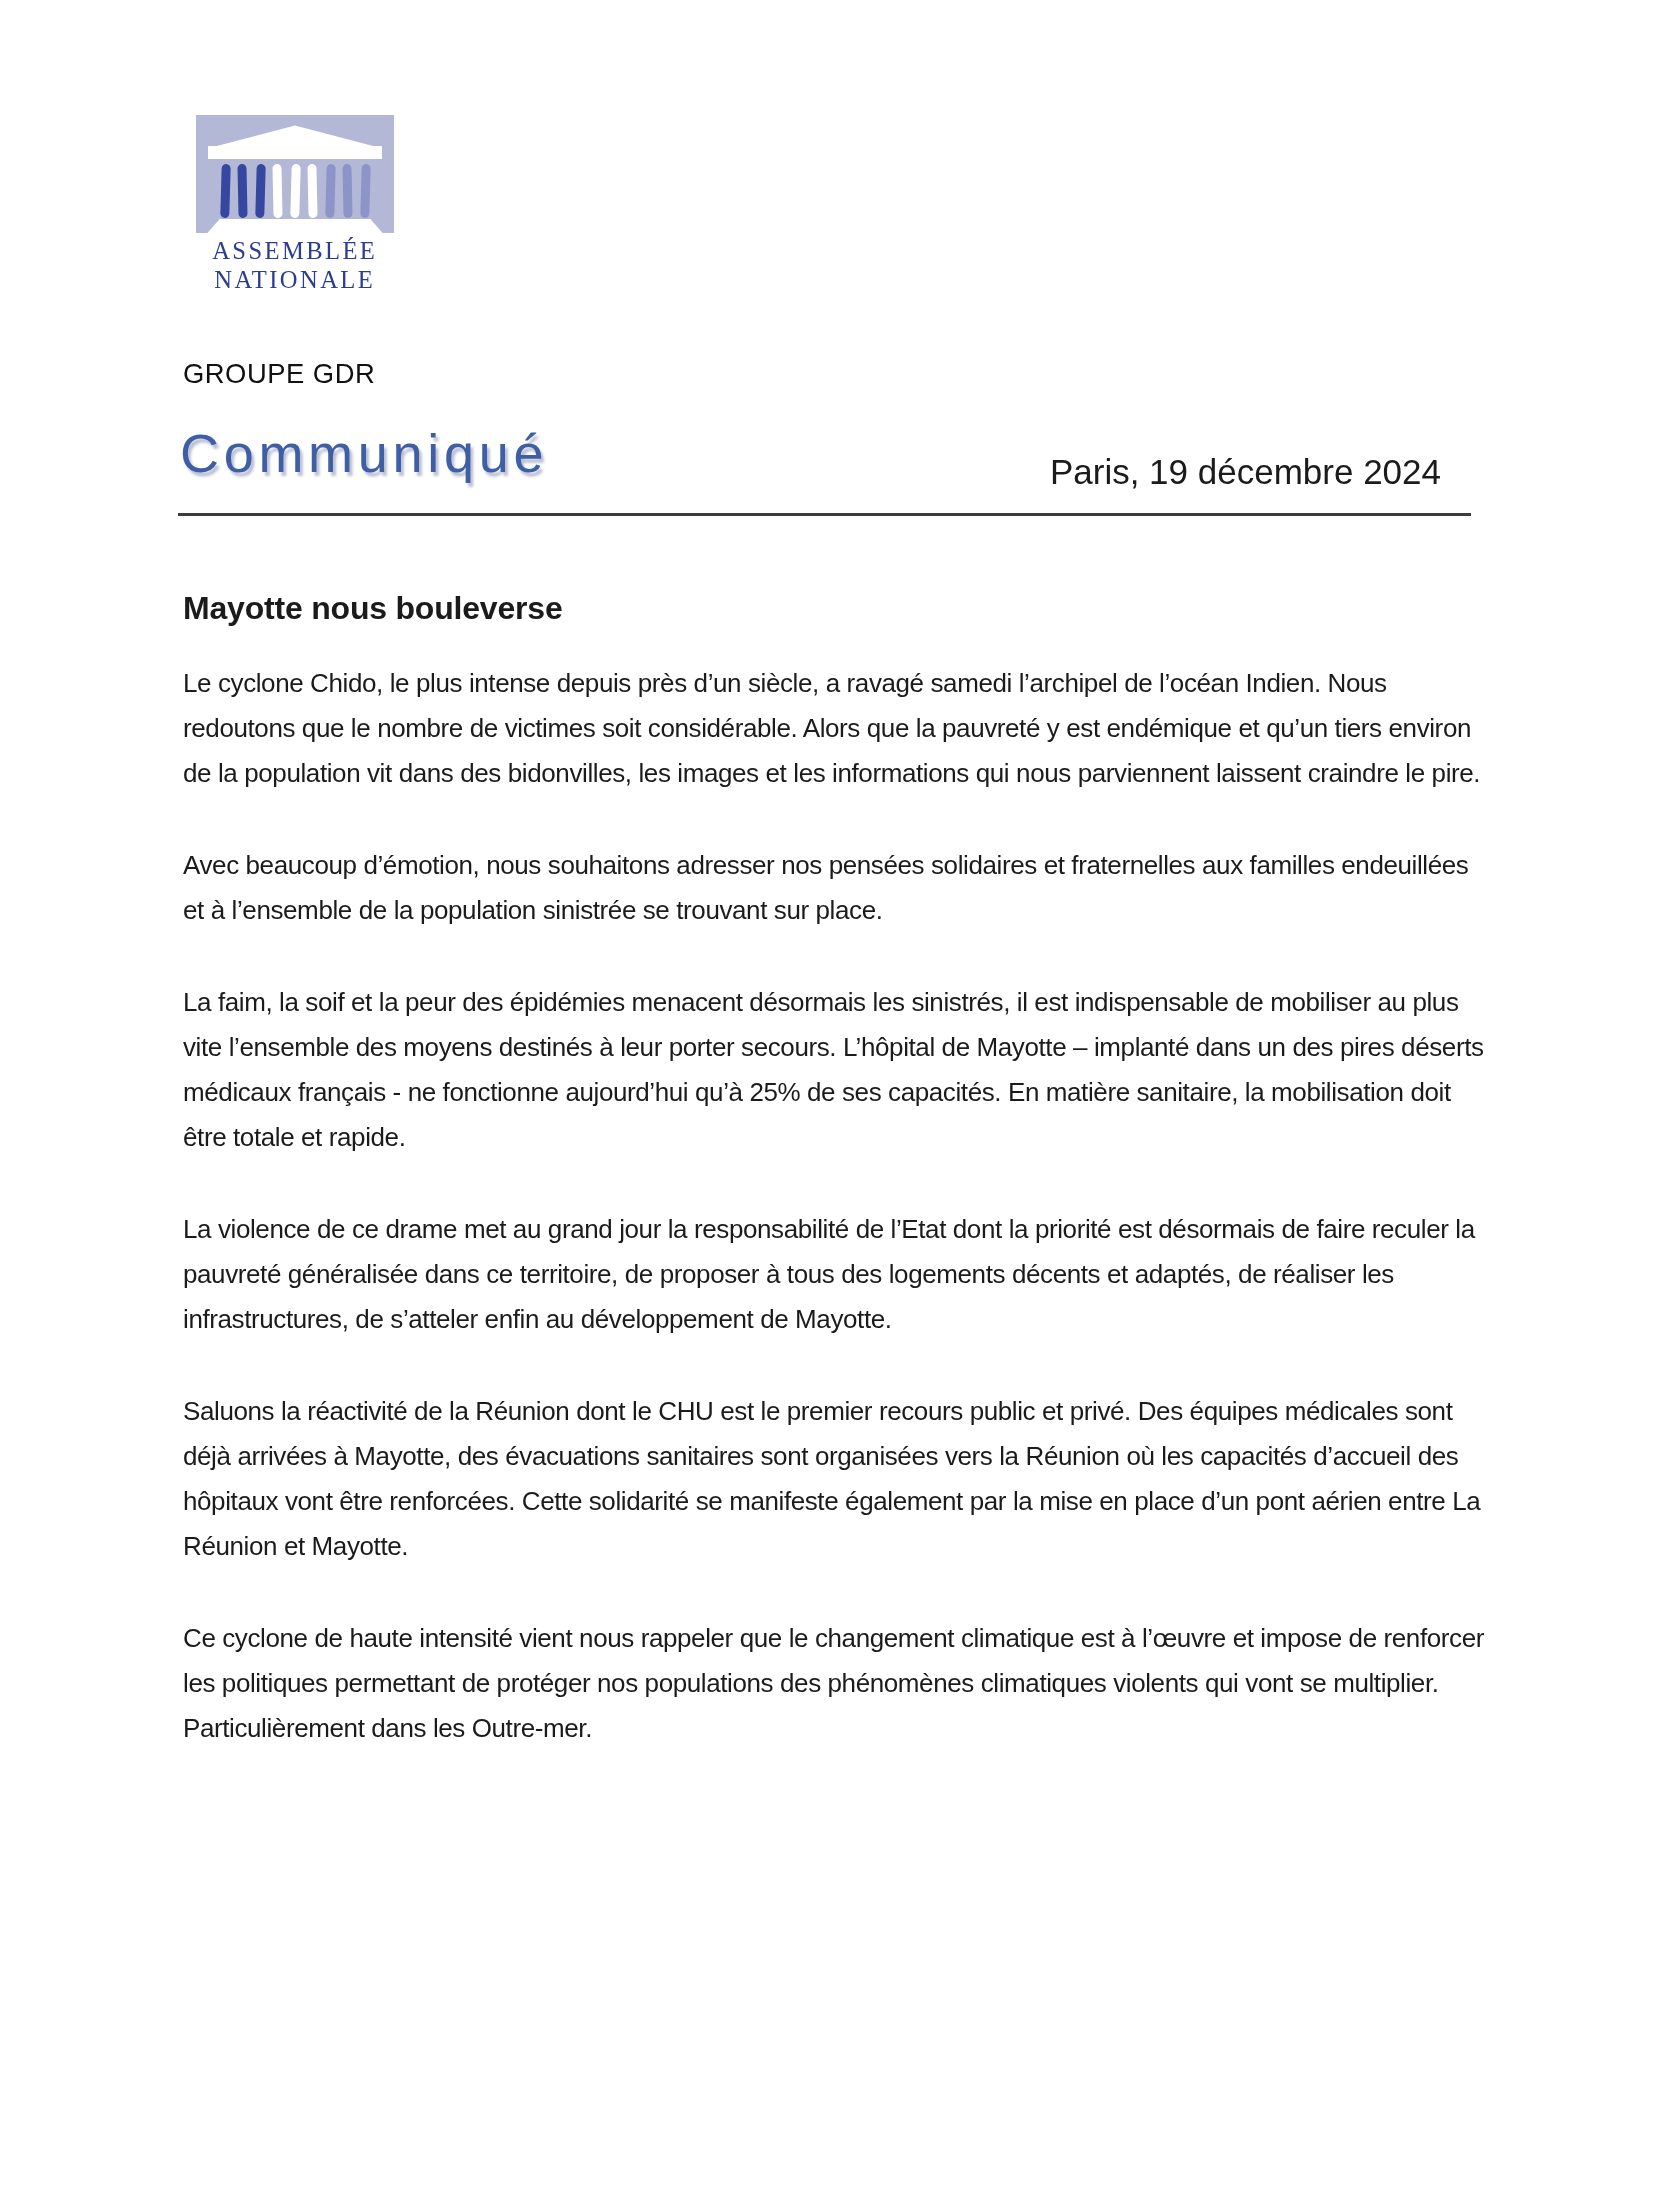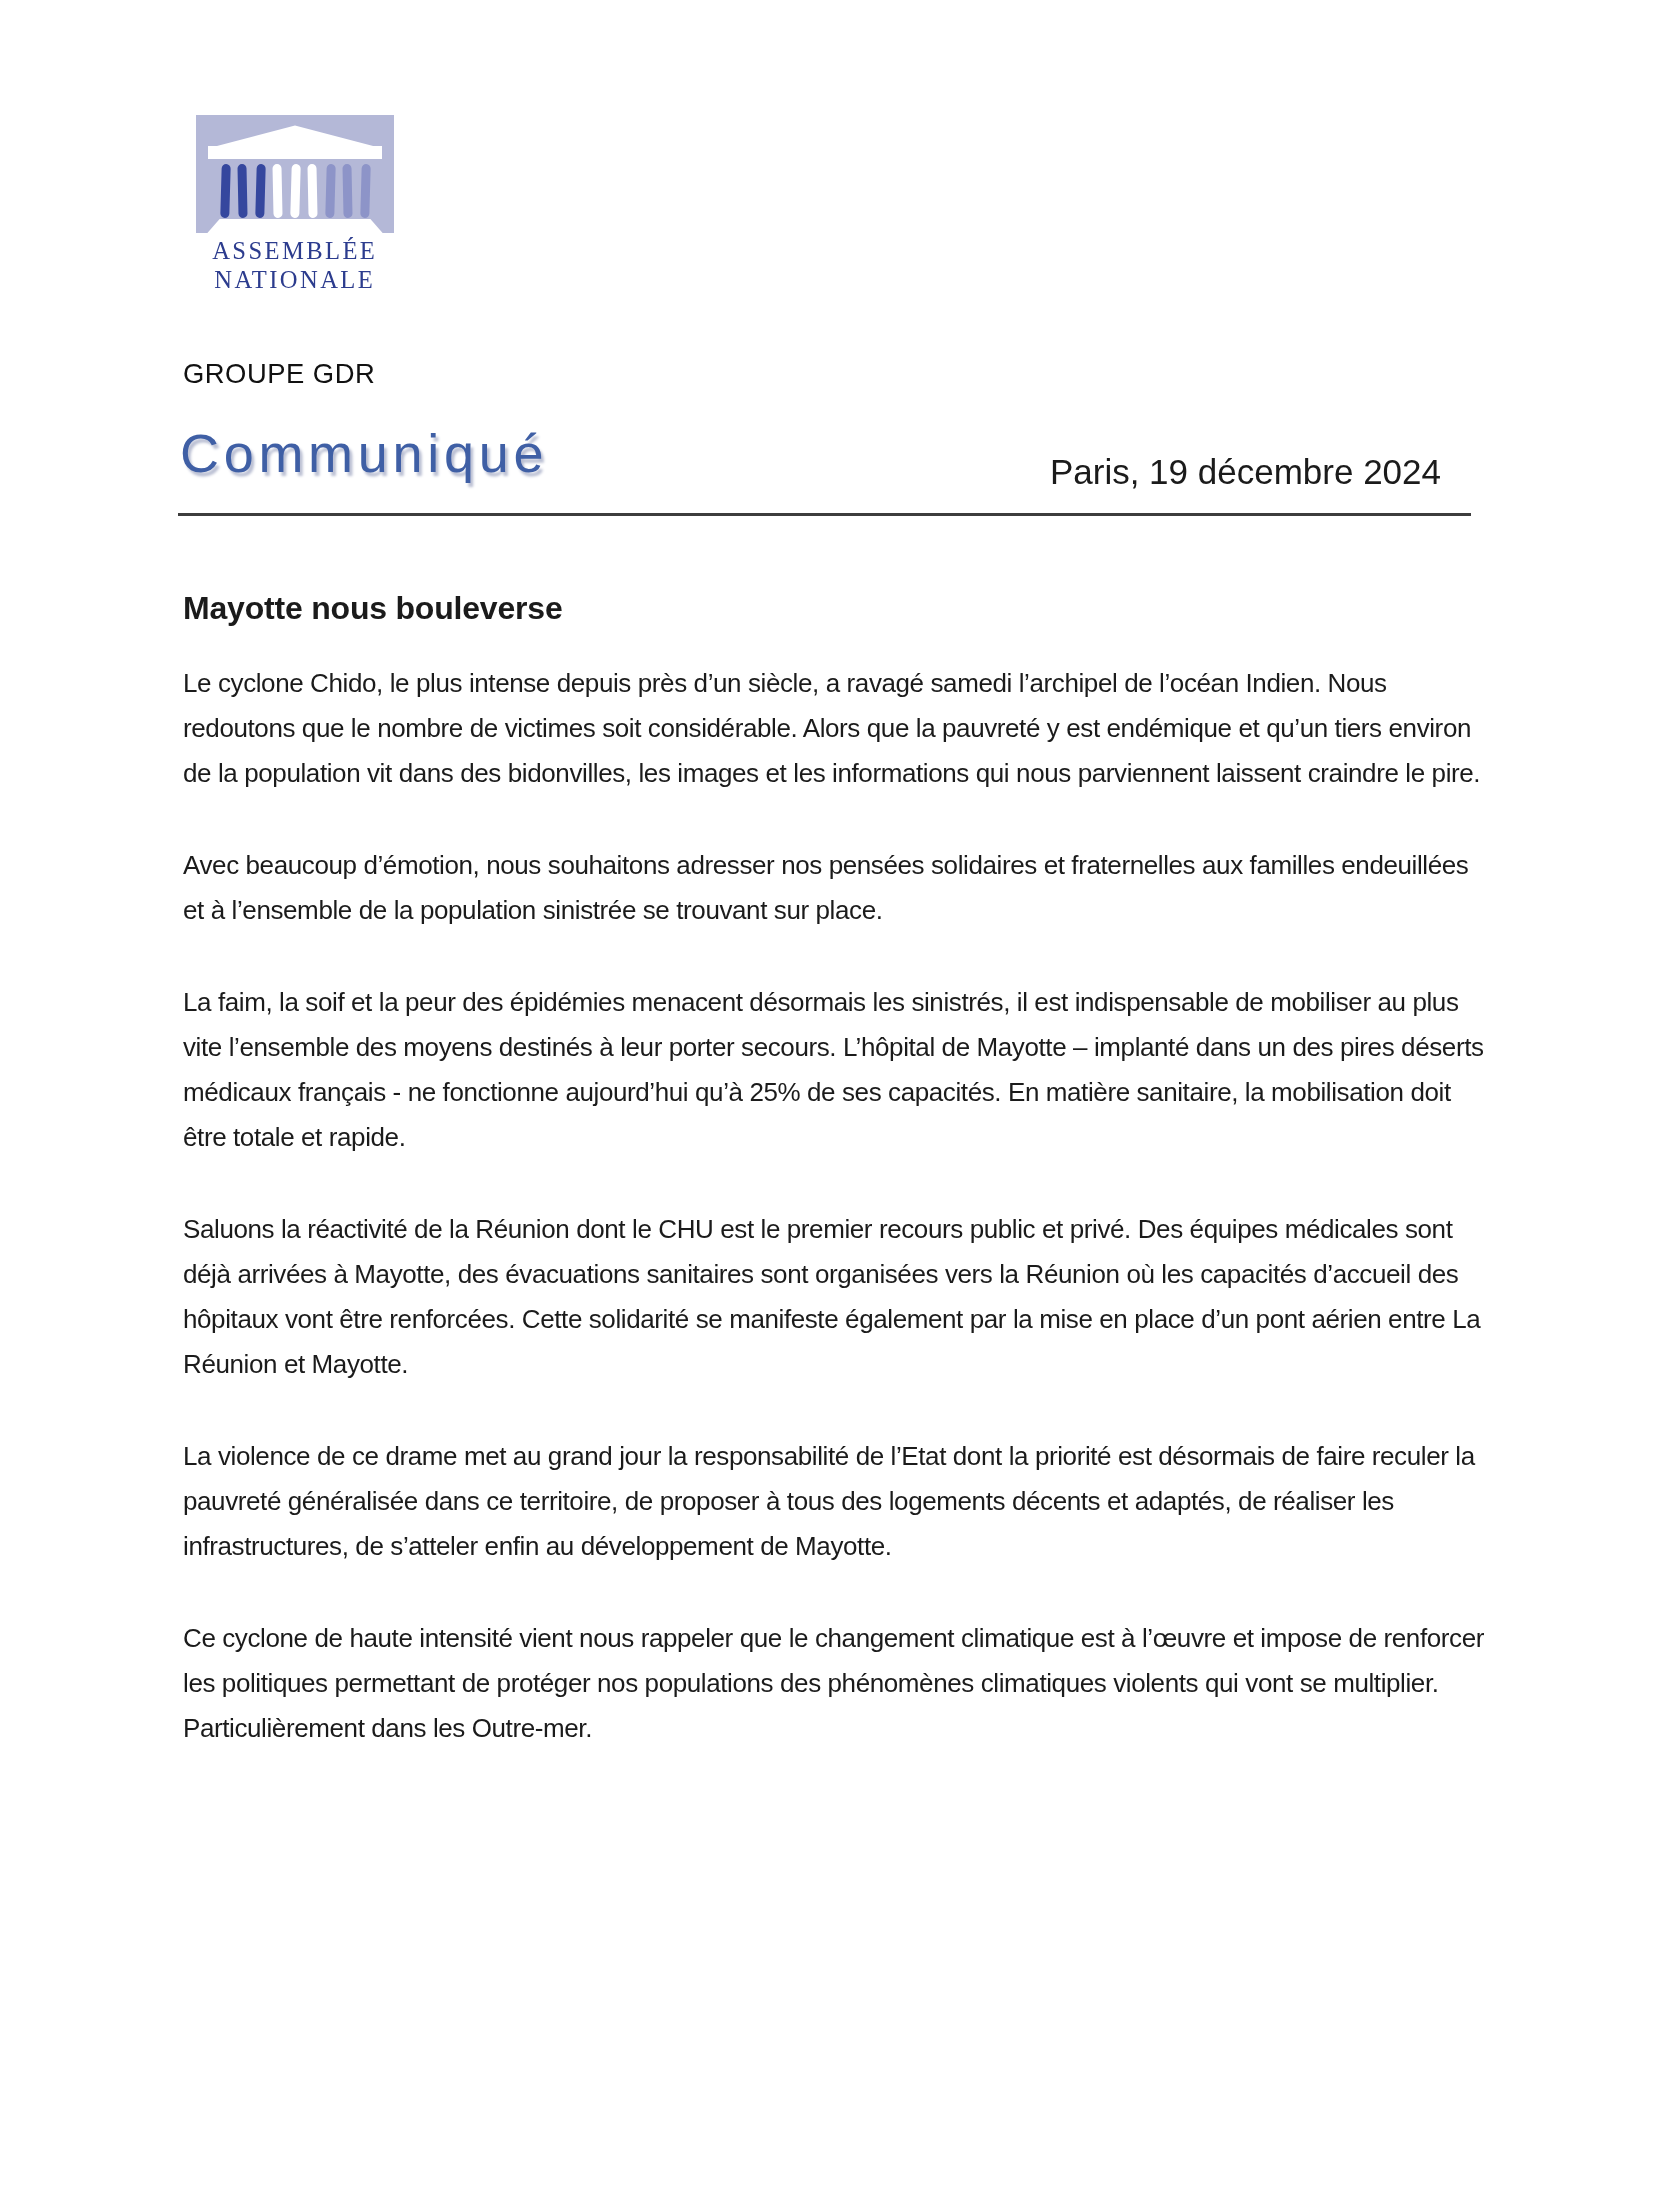--- a/index.html
+++ b/index.html
@@ -135,19 +135,19 @@
   <div class="dateline">Paris, 19 décembre 2024</div>
 
   <div class="header-rule"></div>
 
   <div class="doc-heading">Mayotte nous bouleverse</div>
 
   <div class="doc-body">
     <p>Le cyclone Chido, le plus intense depuis près d’un siècle, a ravagé samedi l’archipel de l’océan Indien. Nous redoutons que le nombre de victimes soit considérable. Alors que la pauvreté y est endémique et qu’un tiers environ de la population vit dans des bidonvilles, les images et les informations qui nous parviennent laissent craindre le pire.</p>
     <p>Avec beaucoup d’émotion, nous souhaitons adresser nos pensées solidaires et fraternelles aux familles endeuillées et à l’ensemble de la population sinistrée se trouvant sur place.</p>
     <p>La faim, la soif et la peur des épidémies menacent désormais les sinistrés, il est indispensable de mobiliser au plus vite l’ensemble des moyens destinés à leur porter secours. L’hôpital de Mayotte – implanté dans un des pires déserts médicaux français - ne fonctionne aujourd’hui qu’à 25% de ses capacités. En matière sanitaire, la mobilisation doit être totale et rapide.</p>
+    <p>La violence de ce drame met au grand jour la responsabilité de l’Etat dont la priorité est désormais de faire reculer la pauvreté généralisée dans ce territoire, de proposer à tous des logements décents et adaptés, de réaliser les infrastructures, de s’atteler enfin au développement de Mayotte.</p>
     <p>Saluons la réactivité de la Réunion dont le CHU est le premier recours public et privé. Des équipes médicales sont déjà arrivées à Mayotte, des évacuations sanitaires sont organisées vers la Réunion où les capacités d’accueil des hôpitaux vont être renforcées. Cette solidarité se manifeste également par la mise en place d’un pont aérien entre La Réunion et Mayotte.</p>
-    <p>La violence de ce drame met au grand jour la responsabilité de l’Etat dont la priorité est désormais de faire reculer la pauvreté généralisée dans ce territoire, de proposer à tous des logements décents et adaptés, de réaliser les infrastructures, de s’atteler enfin au développement de Mayotte.</p>
     <p>Ce cyclone de haute intensité vient nous rappeler que le changement climatique est à l’œuvre et impose de renforcer les politiques permettant de protéger nos populations des phénomènes climatiques violents qui vont se multiplier. Particulièrement dans les Outre-mer.</p>
   </div>
 
 </div>
 
 
 </body></html>

